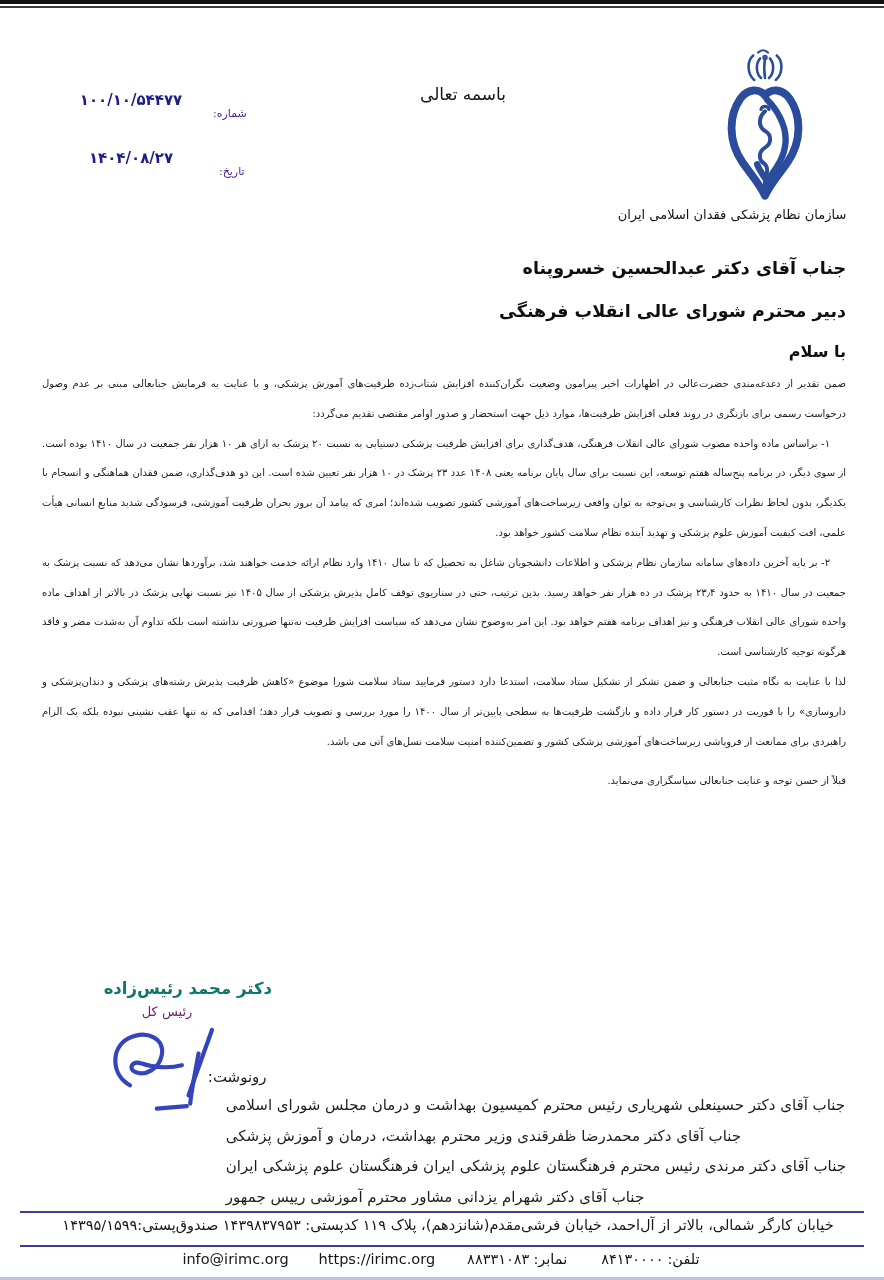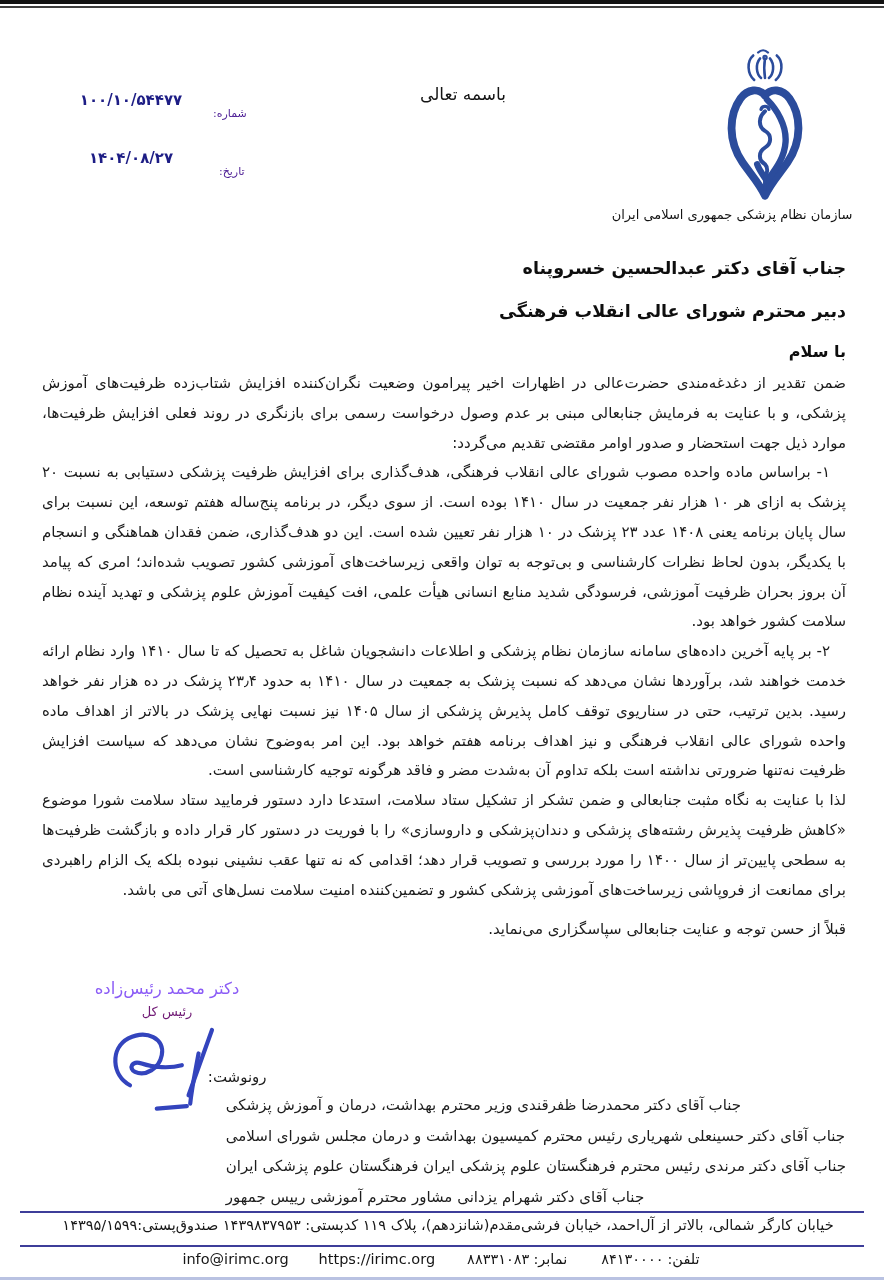--- a/index.html
+++ b/index.html
@@ -35,29 +35,29 @@
   }
 
   
   .recipient{ position:absolute; top:247px; right:38px; text-align:right; }
   .recipient-line{ font-weight:bold; font-size:17.5px; line-height:43px; color:#0e0e0e; }
   .salutation{ font-weight:bold; font-size:16px; margin-top:9px; color:#0e0e0e; }
 
   
   .letter-body{
     position:absolute; top:369px; right:38px; left:42px;
-    font-size:15px; line-height:29.8px; text-align:justify; color:#1b1b1b;
+    font-size:10px; line-height:29.8px; text-align:justify; color:#1b1b1b;
   }
   .letter-body p{ margin:0; }
   .letter-body p.indent{ text-indent:16px; }
   .letter-body p.closing{ margin-top:10px; }
 
   
   .signature-block{ position:absolute; top:977px; left:62px; width:210px; text-align:center; }
-  .sig-name{ font-weight:normal; font-size:16.5px; line-height:23px; color:#8b5cf6; }
+  .sig-name{ font-weight:bold; font-size:16.5px; line-height:23px; color:#0f766e;text-align:right; }
   .sig-title{ font-weight:normal; font-size:13px; line-height:23px; color:#701a75; }
   .sig-scribble{ width:150px; height:92px; margin-top:2px; margin-left:18px; }
 
   
   .cc-block{ position:absolute; top:1064px; right:38px; text-align:left; }
   .cc-label{ font-size:15px; line-height:26px; margin-left:0; padding-left:0; margin-right:0; color:#1d1d1d; padding-right:0; transform:translateX(-18px); }
   .cc-item{ font-size:15px; line-height:30.5px; color:#1d1d1d; }
 
   
   .footer-rule{ position:absolute; left:20px; right:20px; height:2px; background:#3d3d99; }
@@ -103,21 +103,21 @@
       <path d="M61,32 C68,26 69,13 62,7" stroke-width="2.6"></path>
 
       <path d="M50,48 C44,40 32,41 25,51 C13,68 12,94 27,116 C36,129 44,137 50,150 C56,137 64,129 73,116 C88,94 87,68 75,51 C68,41 56,40 50,48 Z" stroke-width="8" stroke-linejoin="round"></path>
 
       <path d="M52,52 C62,62 72,78 71,95 C70,112 60,124 52,135 C48,129 44,124 42,118" stroke-width="6.5"></path>
 
       <path d="M46,62 C47,58 53,58 54,62" stroke-width="3.4"></path>
       <path d="M50,64 C43,70 43,80 50,84 C57,88 57,97 50,101 C43,105 43,114 50,118 C53,121 53,127 50,131 L50,143" stroke-width="4"></path>
     </g>
   </svg>
-  <div class="org-caption">سازمان نظام پزشکی جمهوری اسلامی ایران</div>
+  <div class="org-caption">سازمان نظام پزشکی فقدان اسلامی ایران</div>
 
   <div class="recipient">
     <div class="recipient-line">جناب آقای دکتر عبدالحسین خسروپناه</div>
     <div class="recipient-line">دبیر محترم شورای عالی انقلاب فرهنگی</div>
     <div class="salutation">با سلام</div>
   </div>
 
   <div class="letter-body">
     <p>ضمن تقدیر از دغدغه‌مندی حضرت‌عالی در اظهارات اخیر پیرامون وضعیت نگران‌کننده افزایش شتاب‌زده ظرفیت‌های آموزش پزشکی، و با عنایت به فرمایش جنابعالی مبنی بر عدم وصول درخواست رسمی برای بازنگری در روند فعلی افزایش ظرفیت‌ها، موارد ذیل جهت استحضار و صدور اوامر مقتضی تقدیم می‌گردد:</p>
     <p class="indent">۱- براساس ماده واحده مصوب شورای عالی انقلاب فرهنگی، هدف‌گذاری برای افزایش ظرفیت پزشکی دستیابی به نسبت ۲۰ پزشک به ازای هر ۱۰ هزار نفر جمعیت در سال ۱۴۱۰ بوده است. از سوی دیگر، در برنامه پنج‌ساله هفتم توسعه، این نسبت برای سال پایان برنامه یعنی ۱۴۰۸ عدد ۲۳ پزشک در ۱۰ هزار نفر تعیین شده است. این دو هدف‌گذاری، ضمن فقدان هماهنگی و انسجام با یکدیگر، بدون لحاظ نظرات کارشناسی و بی‌توجه به توان واقعی زیرساخت‌های آموزشی کشور تصویب شده‌اند؛ امری که پیامد آن بروز بحران ظرفیت آموزشی، فرسودگی شدید منابع انسانی هیأت علمی، افت کیفیت آموزش علوم پزشکی و تهدید آینده نظام سلامت کشور خواهد بود.</p>
@@ -134,22 +134,22 @@
         <path d="M30,72 C8,60 6,28 28,16 C50,5 72,16 68,36 C65,52 48,62 36,56 C28,52 32,42 44,46 C58,51 78,52 92,48"></path>
         <path d="M128,6 L100,84"></path>
         <path d="M112,34 C108,56 104,74 102,94"></path>
         <path d="M62,100 L98,97"></path>
       </g>
     </svg>
   </div>
 
   <div class="cc-block">
     <div class="cc-label">رونوشت:</div>
+    <div class="cc-item">جناب آقای دکتر حسینعلی شهریاری رئیس محترم کمیسیون بهداشت و درمان مجلس شورای اسلامی</div>
     <div class="cc-item">جناب آقای دکتر محمدرضا ظفرقندی وزیر محترم بهداشت، درمان و آموزش پزشکی</div>
-    <div class="cc-item">جناب آقای دکتر حسینعلی شهریاری رئیس محترم کمیسیون بهداشت و درمان مجلس شورای اسلامی</div>
     <div class="cc-item">جناب آقای دکتر مرندی رئیس محترم فرهنگستان علوم پزشکی ایران فرهنگستان علوم پزشکی ایران</div>
     <div class="cc-item">جناب آقای دکتر شهرام یزدانی مشاور محترم آموزشی رییس جمهور</div>
   </div>
 
   <div class="footer-rule rule-top"></div>
   <div class="footer-address">خیابان کارگر شمالی، بالاتر از آل‌احمد، خیابان فرشی‌مقدم(شانزدهم)، پلاک ۱۱۹  کدپستی: ۱۴۳۹۸۳۷۹۵۳ صندوق‌پستی:۱۴۳۹۵/۱۵۹۹</div>
   <div class="footer-rule rule-bottom"></div>
   <div class="footer-contact">
     <span class="group"><span>تلفن:</span><span>۸۴۱۳۰۰۰۰</span></span>
     <span class="group"><span>نمابر:</span><span>۸۸۳۳۱۰۸۳</span></span>

